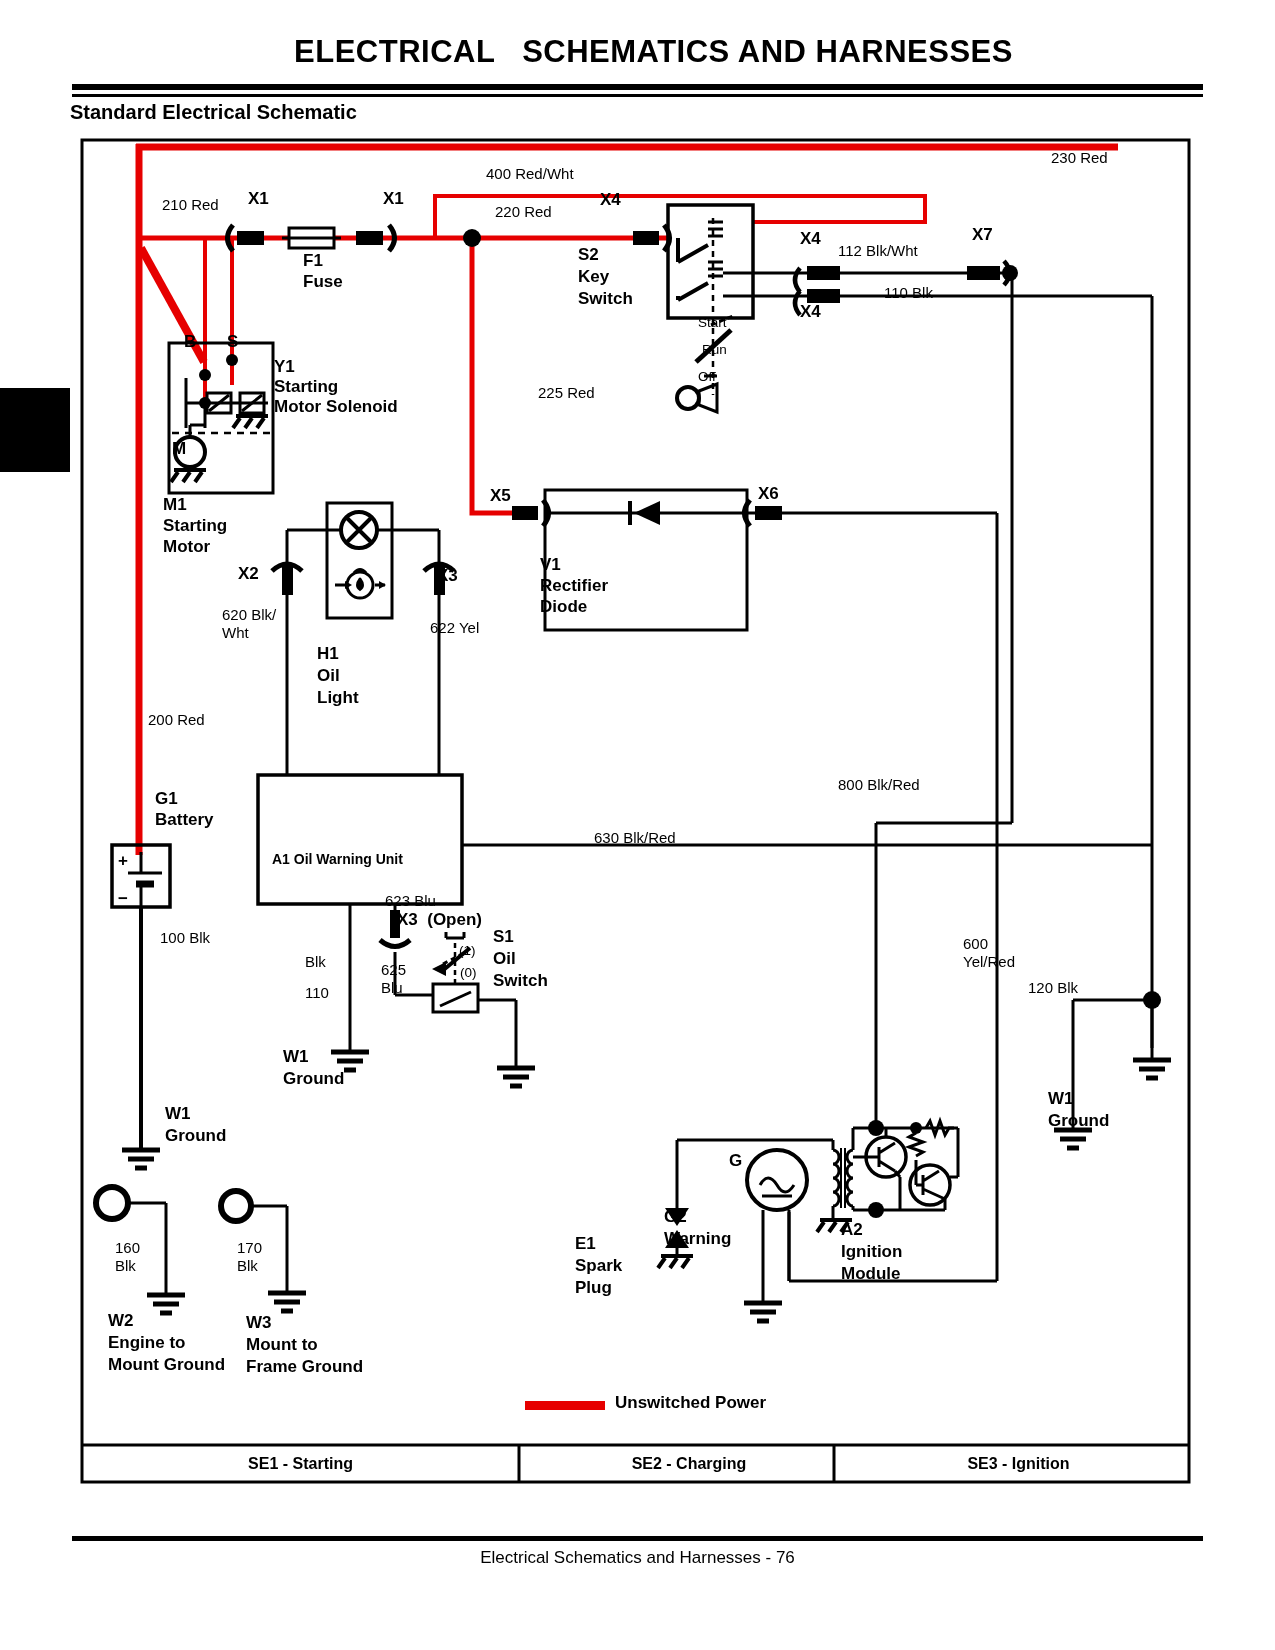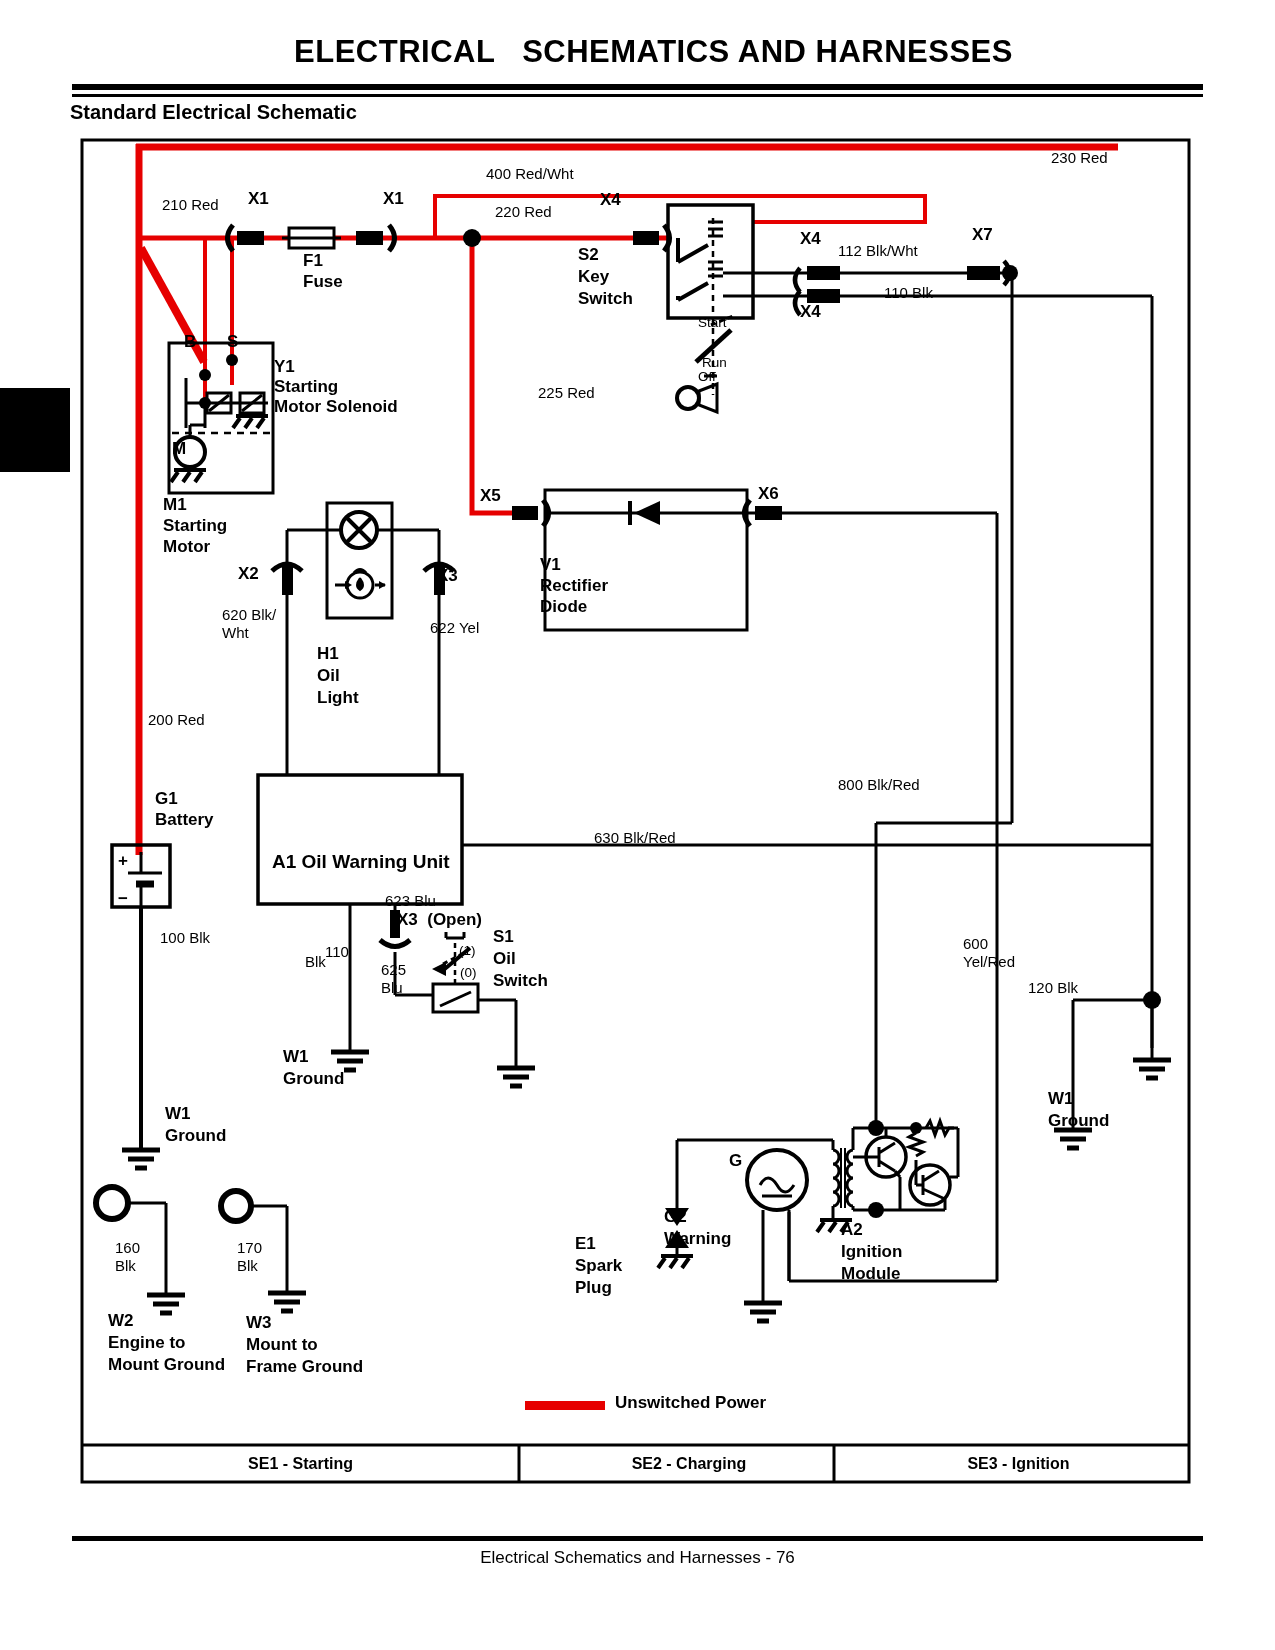--- a/index.html
+++ b/index.html
@@ -3,21 +3,21 @@
 <meta charset="utf-8">
 <style>
   html,body{margin:0;padding:0;background:#fff}
   #page{position:relative;width:1275px;height:1650px;background:#fff;overflow:hidden;
         font-family:"Liberation Sans",sans-serif;color:#000}
   .lbl{position:absolute;white-space:pre;line-height:1.08;color:#000;
        font-family:"Liberation Sans",sans-serif}
   .k-b{font-weight:bold;font-size:17px}
   .k-w{font-size:15px}
   .k-s{font-size:13.5px}
-  .k-t{font-weight:bold;font-size:19px}
+  .k-t{font-weight:bold;font-size:14px}
   #title{position:absolute;left:16px;top:34px;width:100%;text-align:center;
          font-weight:bold;font-size:31px;letter-spacing:.5px;white-space:pre}
   #rule1{position:absolute;left:72px;top:84px;width:1131px;height:6px;background:#000}
   #rule2{position:absolute;left:72px;top:94px;width:1131px;height:3px;background:#000}
   #subtitle{position:absolute;left:70px;top:101px;font-weight:bold;font-size:20px}
   #tab{position:absolute;left:0;top:388px;width:70px;height:84px;background:#000}
   #svgwrap{position:absolute;left:0;top:0}
   #legend-bar{position:absolute;left:525px;top:1401px;width:80px;height:9px}
   #legend-text{position:absolute;left:615px;top:1393px;font-weight:bold;font-size:17px}
   .se-cell{position:absolute;top:1445px;height:37px;display:flex;align-items:center;
@@ -236,33 +236,33 @@
     <div class="lbl k-b" style="left: 303px; top: 273px;">Fuse</div>
     <div class="lbl k-b" style="left: 578px; top: 246px;">S2</div>
     <div class="lbl k-b" style="left: 578px; top: 268px;">Key</div>
     <div class="lbl k-b" style="left: 578px; top: 290px;">Switch</div>
     <div class="lbl k-b" style="left: 800px; top: 230px;">X4</div>
     <div class="lbl k-w" style="left: 838px; top: 243px;">112 Blk/Wht</div>
     <div class="lbl k-b" style="left: 972px; top: 226px;">X7</div>
     <div class="lbl k-b" style="left: 800px; top: 303px;">X4</div>
     <div class="lbl k-w" style="left: 884px; top: 285px;">110 Blk</div>
     <div class="lbl k-s" style="left: 698px; top: 316px;">Start</div>
-    <div class="lbl k-s" style="left: 702px; top: 343px; margin-top: 13px;">Run</div>
+    <div class="lbl k-s" style="left: 702px; top: 343px;">Run</div>
     <div class="lbl k-s" style="left: 698px; top: 370px;">Off</div>
     <div class="lbl k-w" style="left: 538px; top: 385px;">225 Red</div>
     <div class="lbl k-b" style="left: 184px; top: 333px;">B</div>
     <div class="lbl k-b" style="left: 227px; top: 333px;">S</div>
     <div class="lbl k-b" style="left: 274px; top: 358px;">Y1</div>
     <div class="lbl k-b" style="left: 274px; top: 378px;">Starting</div>
     <div class="lbl k-b" style="left: 274px; top: 398px;">Motor Solenoid</div>
     <div class="lbl k-b" style="left: 172px; top: 440px;">M</div>
     <div class="lbl k-b" style="left: 163px; top: 496px;">M1</div>
     <div class="lbl k-b" style="left: 163px; top: 517px;">Starting</div>
     <div class="lbl k-b" style="left: 163px; top: 538px;">Motor</div>
-    <div class="lbl k-b" style="left: 480px; top: 487px; text-align: right;">X5</div>
+    <div class="lbl k-b" style="left: 490px; top: 487px; text-align: right;">X5</div>
     <div class="lbl k-b" style="left: 758px; top: 485px;">X6</div>
     <div class="lbl k-b" style="left: 540px; top: 556px;">V1</div>
     <div class="lbl k-b" style="left: 540px; top: 577px;">Rectifier</div>
     <div class="lbl k-b" style="left: 540px; top: 598px;">Diode</div>
     <div class="lbl k-b" style="left: 238px; top: 565px;">X2</div>
     <div class="lbl k-b" style="left: 437px; top: 567px;">X3</div>
     <div class="lbl k-w" style="left: 222px; top: 607px;">620 Blk/</div>
     <div class="lbl k-w" style="left: 222px; top: 625px;">Wht</div>
     <div class="lbl k-w" style="left: 430px; top: 620px;">622 Yel</div>
     <div class="lbl k-b" style="left: 317px; top: 645px;">H1</div>
@@ -270,21 +270,21 @@
     <div class="lbl k-b" style="left: 317px; top: 689px;">Light</div>
     <div class="lbl k-w" style="left: 148px; top: 712px;">200 Red</div>
     <div class="lbl k-b" style="left: 155px; top: 790px;">G1</div>
     <div class="lbl k-b" style="left: 155px; top: 811px;">Battery</div>
     <div class="lbl k-b" style="left: 118px; top: 852px;">+</div>
     <div class="lbl k-b" style="left: 118px; top: 890px;">−</div>
     <div class="lbl k-t" style="left: 272px; top: 852px;">A1 Oil Warning Unit</div>
     <div class="lbl k-w" style="left: 594px; top: 830px;">630 Blk/Red</div>
     <div class="lbl k-w" style="left: 838px; top: 765px; margin-top: 12px;">800 Blk/Red</div>
     <div class="lbl k-w" style="left: 160px; top: 930px;">100 Blk</div>
-    <div class="lbl k-w" style="left: 305px; top: 944px; margin-left: 20px;">110</div>
+    <div class="lbl k-w" style="left: 305px; top: 985px;">110</div>
     <div class="lbl k-w" style="left: 305px; top: 954px;">Blk</div>
     <div class="lbl k-w" style="left: 385px; top: 893px;">623 Blu</div>
     <div class="lbl k-b" style="left: 397px; top: 911px;">X3  (Open)</div>
     <div class="lbl k-w" style="left: 381px; top: 962px;">625</div>
     <div class="lbl k-w" style="left: 381px; top: 980px;">Blu</div>
     <div class="lbl k-s" style="left: 459px; top: 944px;">(1)</div>
     <div class="lbl k-s" style="left: 460px; top: 966px;">(0)</div>
     <div class="lbl k-b" style="left: 493px; top: 928px;">S1</div>
     <div class="lbl k-b" style="left: 493px; top: 950px;">Oil</div>
     <div class="lbl k-b" style="left: 493px; top: 972px;">Switch</div>

